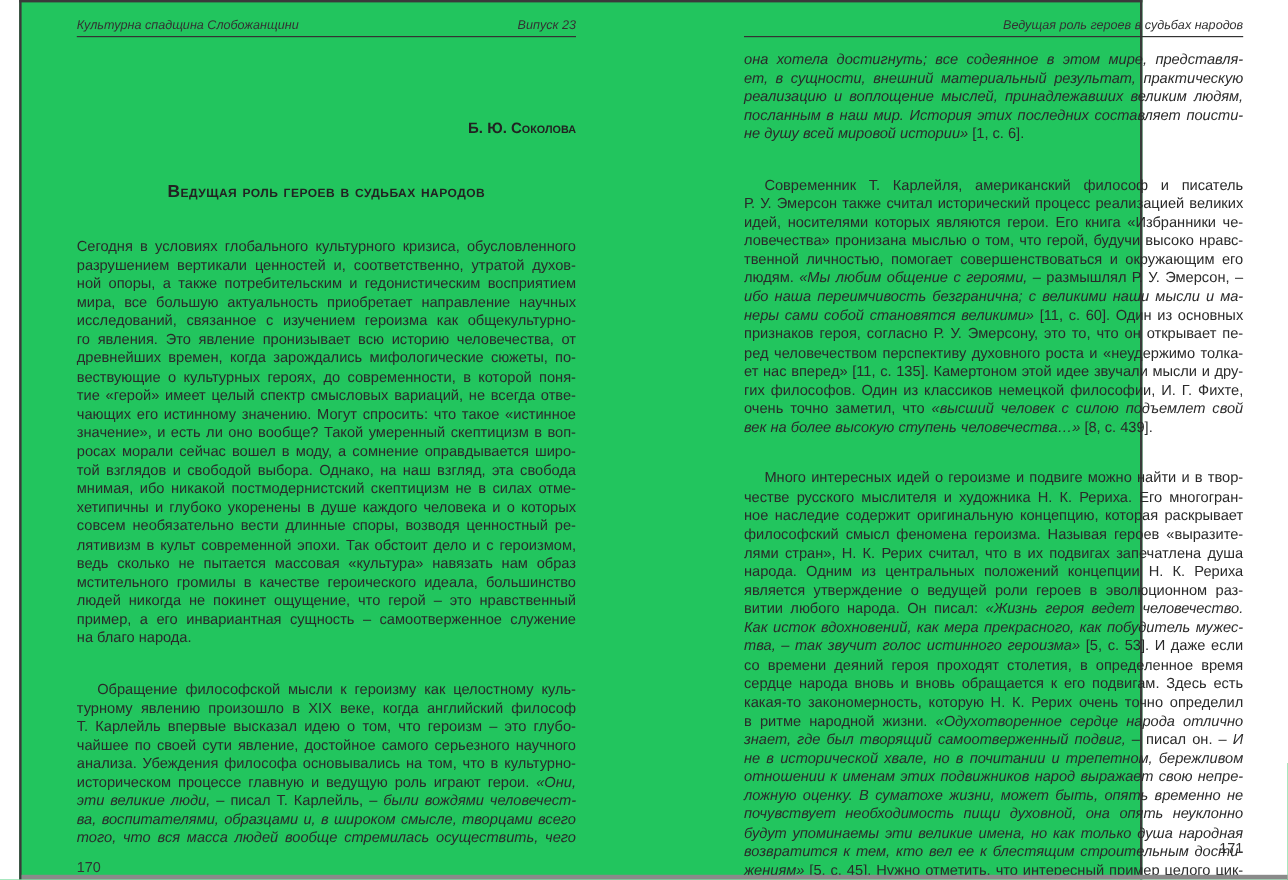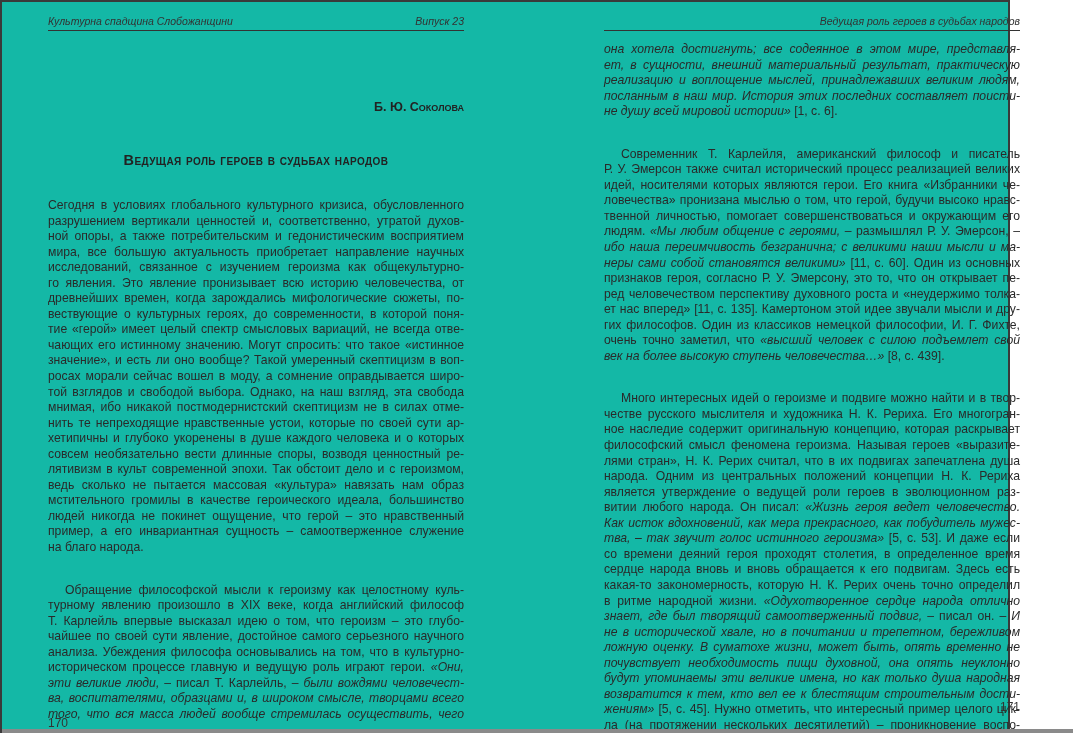--- a/index.html
+++ b/index.html
@@ -4,26 +4,26 @@
 <style>
   html, body { margin: 0; padding: 0; }
   body {
     width: 1073px; height: 733px; overflow: hidden;
     background: #ffffff;
     font-family: "Liberation Sans", "DejaVu Sans", sans-serif;
     color: #222;
     position: relative;
   }
   .spread {
-    position: absolute; left: 0; top: 0; width: 1010px; height: 733px;
+    position: absolute; left: 16px; top: 0; width: 936px; height: 733px;
     box-sizing: border-box;
     border-left: 2px solid #3a3a3a;
     border-top: 2px solid #3a3a3a;
     border-right: 2px solid #3a3a3a;
-    background: #14b8a6;
+    background: #22c55e;
   }
   .bottom-bar {
     position: absolute; left: 0; bottom: 0; width: 1073px; height: 4px;
     background: #8a8a8a;
   }
   .page { position: absolute; top: 0; height: 733px; }
   .page-left { left: 46px; width: 416px; }
   .page-right { left: 602px; width: 416px; }
 
   .running-head {
@@ -87,21 +87,20 @@
         <span class="line"><span>исследований, связанное с изучением героизма как общекультурно-</span></span>
         <span class="line"><span>го явления. Это явление пронизывает всю историю человечества, от</span></span>
         <span class="line"><span>древнейших времен, когда зарождались мифологические сюжеты, по-</span></span>
         <span class="line"><span>вествующие о культурных героях, до современности, в которой поня-</span></span>
         <span class="line"><span>тие «герой» имеет целый спектр смысловых вариаций, не всегда отве-</span></span>
         <span class="line"><span>чающих его истинному значению. Могут спросить: что такое «истинное</span></span>
         <span class="line"><span>значение», и есть ли оно вообще? Такой умеренный скептицизм в воп-</span></span>
         <span class="line"><span>росах морали сейчас вошел в моду, а сомнение оправдывается широ-</span></span>
         <span class="line"><span>той взглядов и свободой выбора. Однако, на наш взгляд, эта свобода</span></span>
         <span class="line"><span>мнимая, ибо никакой постмодернистский скептицизм не в силах отме-</span></span>
-        <span class="line"><span>нить те непреходящие нравственные устои, которые по своей сути ар-</span></span>
         <span class="line"><span>хетипичны и глубоко укоренены в душе каждого человека и о которых</span></span>
         <span class="line"><span>совсем необязательно вести длинные споры, возводя ценностный ре-</span></span>
         <span class="line"><span>лятивизм в культ современной эпохи. Так обстоит дело и с героизмом,</span></span>
         <span class="line"><span>ведь сколько не пытается массовая «культура» навязать нам образ</span></span>
         <span class="line"><span>мстительного громилы в качестве героического идеала, большинство</span></span>
         <span class="line"><span>людей никогда не покинет ощущение, что герой – это нравственный</span></span>
         <span class="line"><span>пример, а его инвариантная сущность – самоотверженное служение</span></span>
         <span class="line last"><span>на благо народа.</span></span>
         <span class="line indent"><span>Обращение философской мысли к героизму как целостному куль-</span></span>
         <span class="line"><span>турному явлению произошло в XIX веке, когда английский философ</span></span>
@@ -149,20 +148,21 @@
         <span class="line"><span>является утверждение о ведущей роли героев в эволюционном раз-</span></span>
         <span class="line"><span>витии любого народа. Он писал: </span><i>«Жизнь героя ведет человечество.</i></span>
         <span class="line"><i>Как исток вдохновений, как мера прекрасного, как побудитель мужес-</i></span>
         <span class="line"><i>тва, – так звучит голос истинного героизма»</i><span> [5, с. 53]. И даже если</span></span>
         <span class="line"><span>со времени деяний героя проходят столетия, в определенное время</span></span>
         <span class="line"><span>сердце народа вновь и вновь обращается к его подвигам. Здесь есть</span></span>
         <span class="line"><span>какая-то закономерность, которую Н. К. Рерих очень точно определил</span></span>
         <span class="line"><span>в ритме народной жизни. </span><i>«Одухотворенное сердце народа отлично</i></span>
         <span class="line"><i>знает, где был творящий самоотверженный подвиг,</i><span> – писал он. – </span><i>И</i></span>
         <span class="line"><i>не в исторической хвале, но в почитании и трепетном, бережливом</i></span>
+        <span class="line"><i>отношении к именам этих подвижников народ выражает свою непре-</i></span>
         <span class="line"><i>ложную оценку. В суматохе жизни, может быть, опять временно не</i></span>
         <span class="line"><i>почувствует необходимость пищи духовной, она опять неуклонно</i></span>
         <span class="line"><i>будут упоминаемы эти великие имена, но как только душа народная</i></span>
         <span class="line"><i>возвратится к тем, кто вел ее к блестящим строительным дости-</i></span>
         <span class="line"><i>жениям»</i><span> [5, с. 45]. Нужно отметить, что интересный пример целого цик-</span></span>
         <span class="line"><span>ла (на протяжении нескольких десятилетий) – проникновение воспо-</span></span>
       </div>
     <div class="folio">171</div>
   </div>
 

